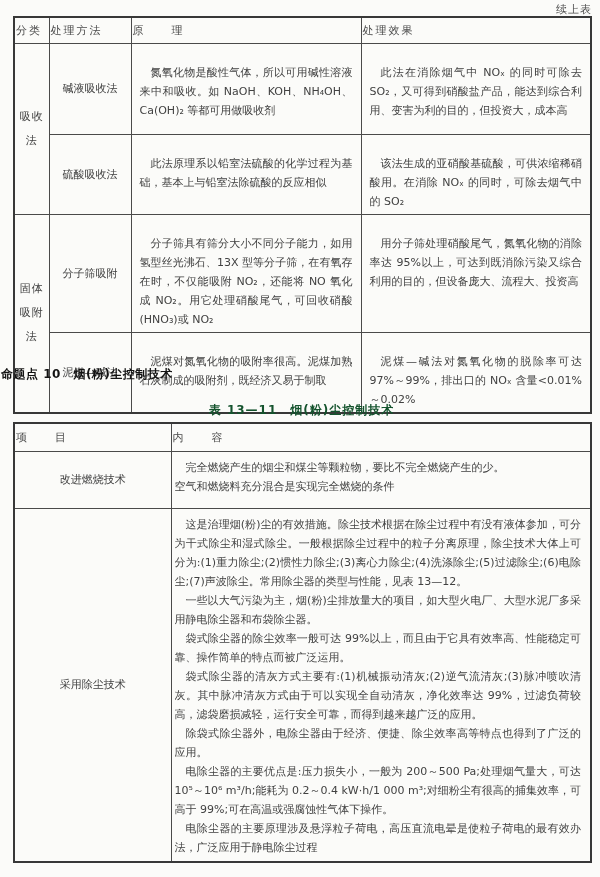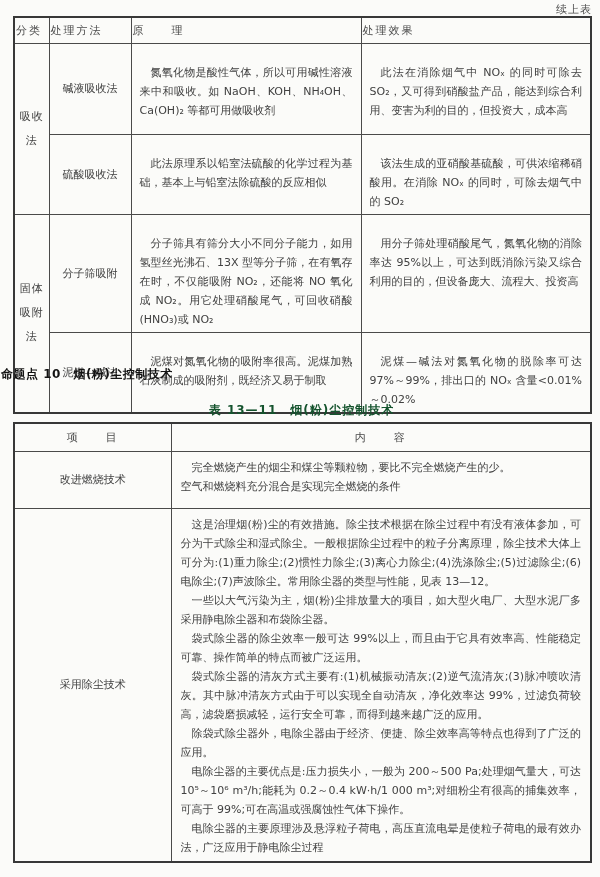--- a/index.html
+++ b/index.html
@@ -63,26 +63,26 @@
   }
   .tbl-caption {
     position: absolute; left: 13px; top: 402px; width: 577px;
     text-align: center; font-size: 12px; font-weight: 700;
     color: #14532d; letter-spacing: 1px;
   }
 
   
   .t2 { left: 13px; top: 422px; width: 577px; }
   .t2 .hrow td {
-    height: 28px; text-align: center;
+    height: 28px; 
     letter-spacing: 2px; color: #4a4a4a;
   }
   .t2 tr.r1 { height: 57px; }
   .t2 .item { text-align: center; }
-  .t2 .tcell { padding: 6px 9px 4px 9px; }
+  .t2 .tcell { padding: 6px 9px 4px 3px; }
   .t2 .tcell p { margin: 0; }
   .clip { max-height: 352px; overflow: hidden; }
 </style>
 </head>
 <body>
 
 <div class="page">
 
   <div class="continued">续上表</div>
 

